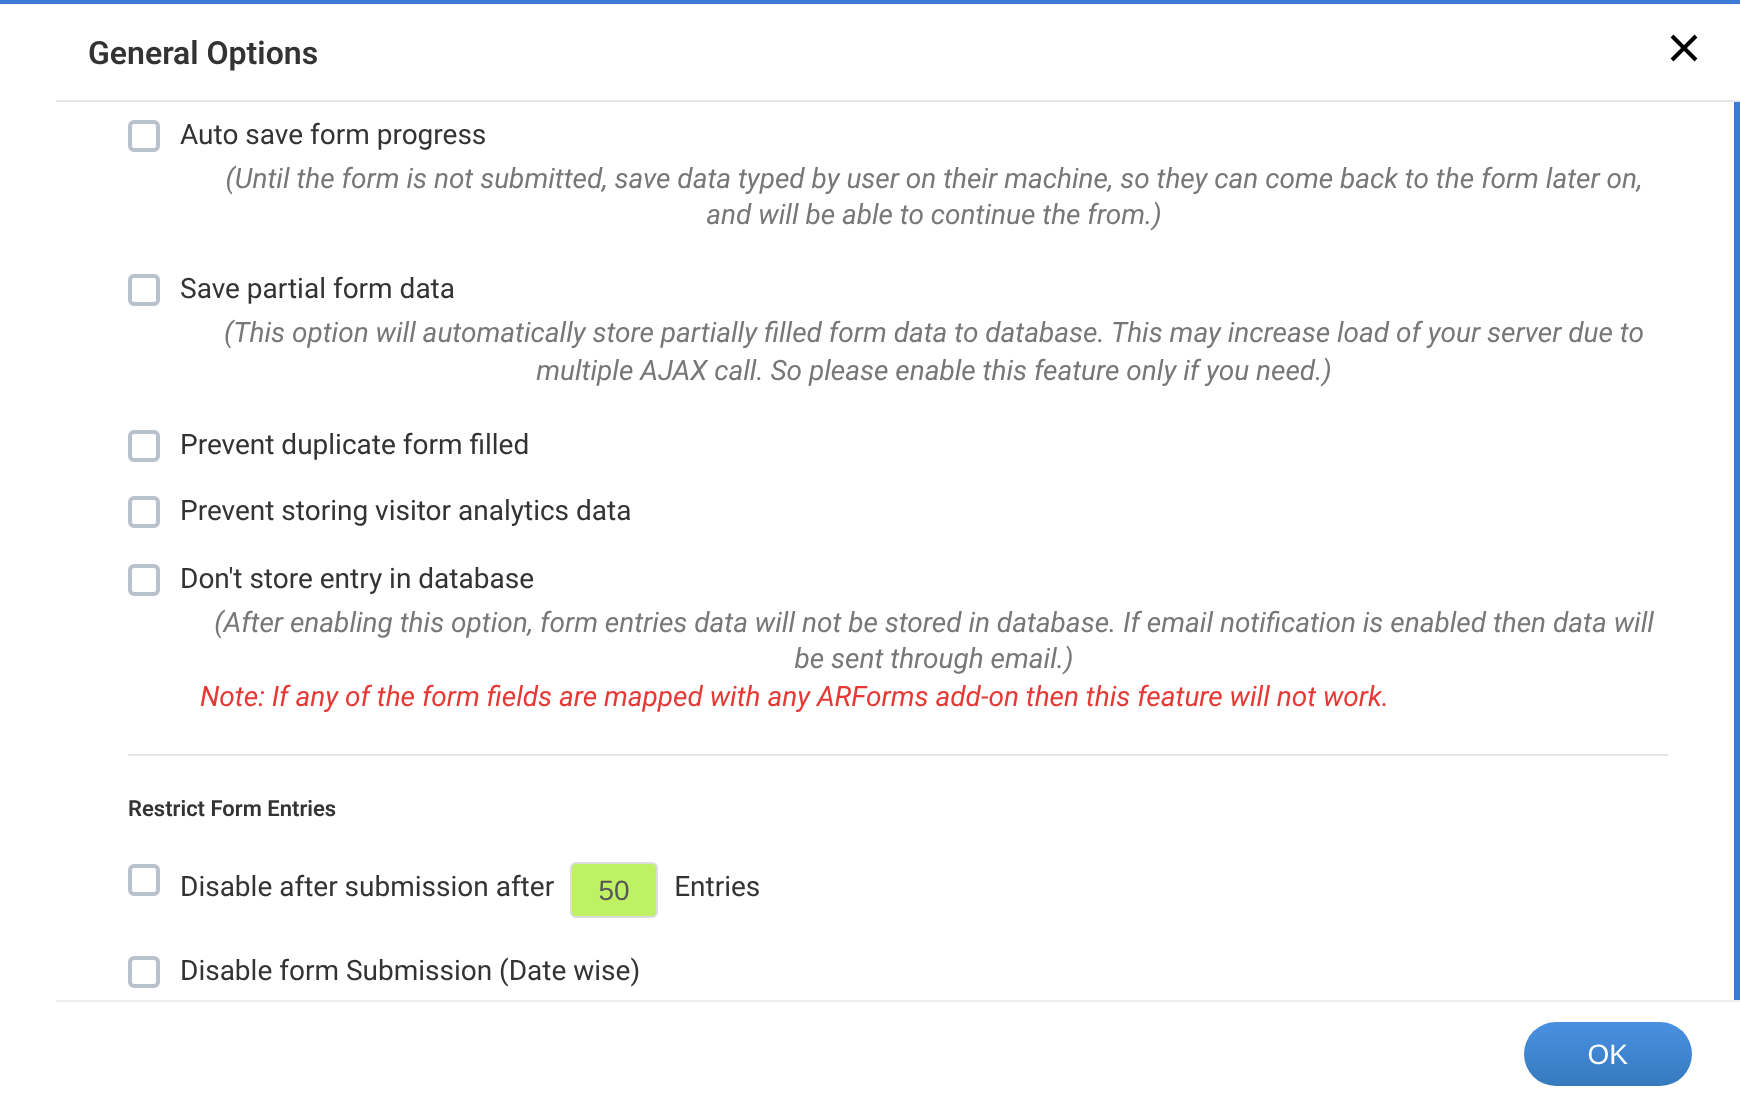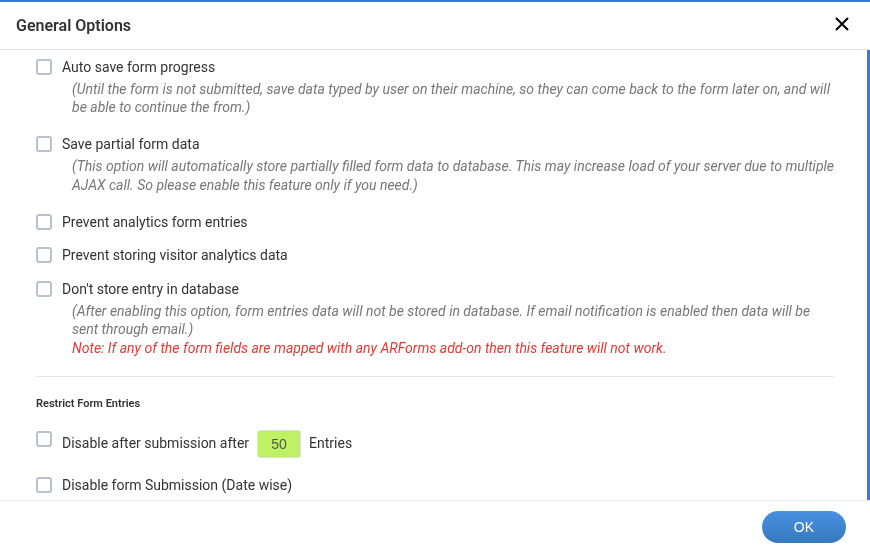--- a/index.html
+++ b/index.html
@@ -11,20 +11,21 @@
       overflow: hidden;
       position: relative;
       color: #333;
     }
     .dialog {
       width: 100%;
       height: 100%;
       display: flex;
       flex-direction: column;
       border-top: 2px solid #3a7bd5;
+      padding-left: 28px;
     }
     .header {
       display: flex;
       justify-content: space-between;
       align-items: center;
       padding: 10px 16px 10px 16px;
       border-bottom: 1px solid #e5e5e5;
     }
     .header-title {
       font-size: 16px;
@@ -76,20 +77,21 @@
       color: #333;
       line-height: 1.4;
     }
     .opt-desc {
       font-size: 14px;
       color: #777;
       font-style: italic;
       line-height: 1.35;
       margin-top: 2px;
       padding-left: 10px;
+      text-align: center;
     }
     .opt-note {
       font-size: 14px;
       color: #e53935;
       font-style: italic;
       line-height: 1.35;
       padding-left: 10px;
     }
     .divider {
       border: none;
@@ -163,21 +165,21 @@
       <div class="checkbox"></div>
       <div class="opt-text">
         <div class="opt-label">Save partial form data</div>
         <div class="opt-desc">(This option will automatically store partially filled form data to database. This may increase load of your server due to multiple AJAX call. So please enable this feature only if you need.)</div>
       </div>
     </div>
 
     <div class="option-row tight">
       <div class="checkbox"></div>
       <div class="opt-text">
-        <div class="opt-label">Prevent analytics form entries</div>
+        <div class="opt-label">Prevent duplicate form filled</div>
       </div>
     </div>
 
     <div class="option-row tight">
       <div class="checkbox"></div>
       <div class="opt-text">
         <div class="opt-label">Prevent storing visitor analytics data</div>
       </div>
     </div>
 

